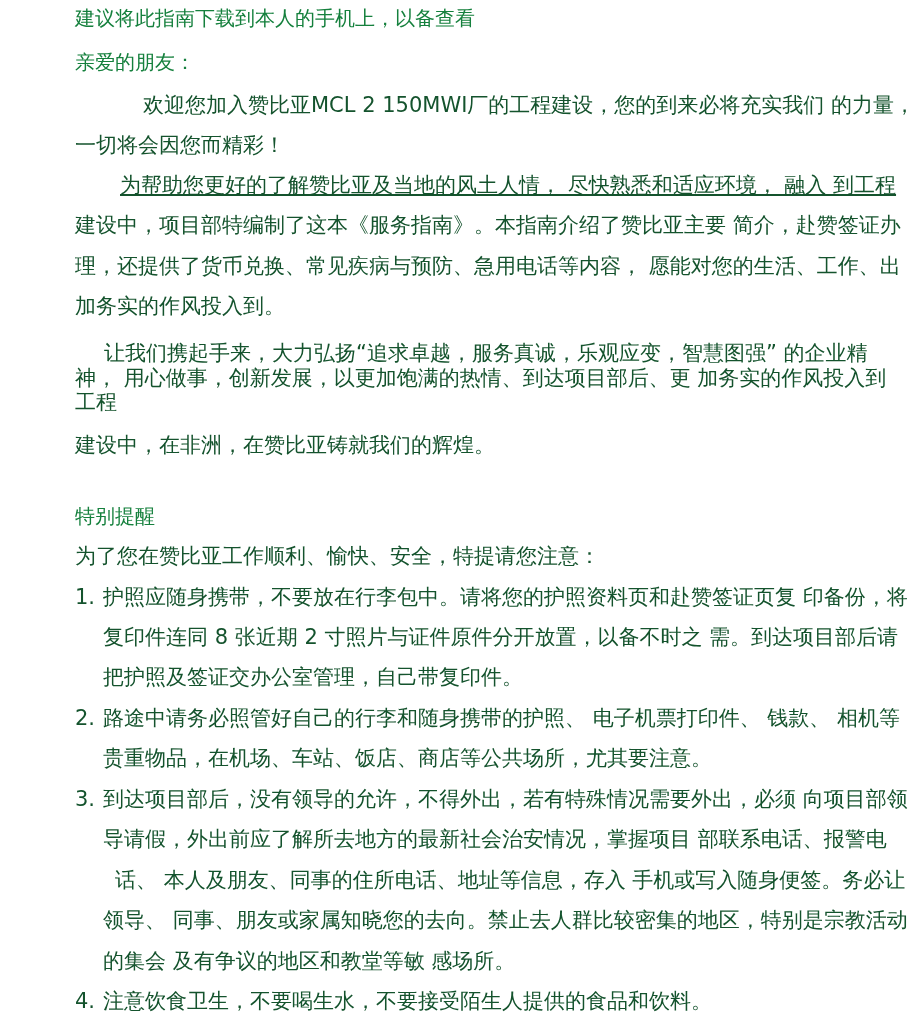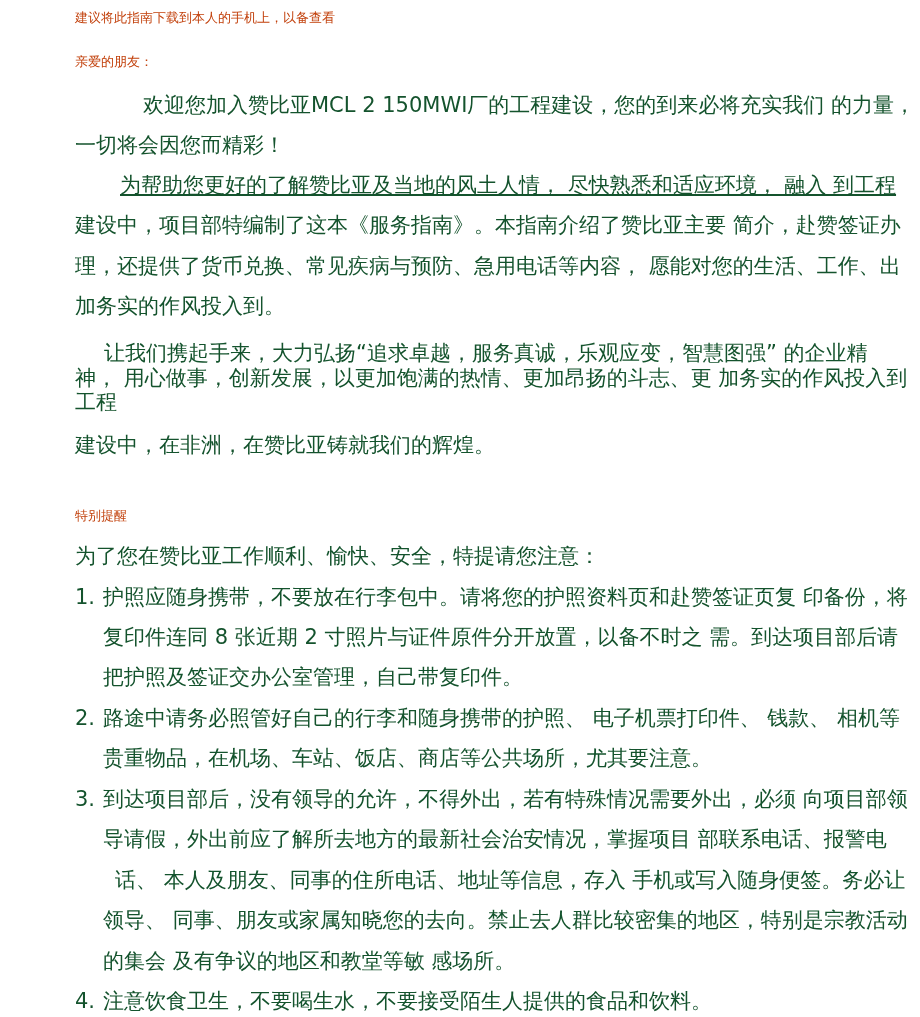--- a/index.html
+++ b/index.html
@@ -1,37 +1,37 @@
 <!DOCTYPE html>
 <html><head>
 <meta charset="utf-8">
 <style>
   html, body { margin:0; padding:0; background:#ffffff; }
   body { width:920px; height:1017px; position:relative; overflow:hidden; color:#111; }
   .line { position:absolute; white-space:nowrap; font-size:18px; line-height:22px; }
-  .serif { font-family:"DejaVu Serif","Liberation Serif",serif; color:#c2410c; font-size:13px; }
+  .serif { font-family:"DejaVu Serif","Liberation Serif",serif; color:#15803d; font-size:20px; }
   .sans { font-family:"DejaVu Sans","Liberation Sans",sans-serif; color:#14532d; font-size:21px; }
 </style>
 </head>
 <body>
 
 <div>
   <div class="line serif" style="left:75px;top:7px;">建议将此指南下载到本人的手机上，以备查看</div>
   <div class="line serif" style="left:75px;top:51px;">亲爱的朋友：</div>
 
   <div class="line sans" style="left:143px;top:94px;">欢迎您加入赞比亚MCL 2 150MWI厂的工程建设，您的到来必将充实我们  的力量，</div>
   <div class="line sans" style="left:75px;top:134px;">一切将会因您而精彩！</div>
 
   <div class="line sans" style="left:120px;top:174px;text-decoration:underline;">为帮助您更好的了解赞比亚及当地的风土人情，  尽快熟悉和适应环境，  融入  到工程</div>
   <div class="line sans" style="left:75px;top:214px;">建设中，项目部特编制了这本《服务指南》。本指南介绍了赞比亚主要  简介，赴赞签证办</div>
   <div class="line sans" style="left:75px;top:255px;">理，还提供了货币兑换、常见疾病与预防、急用电话等内容，  愿能对您的生活、工作、出</div>
   <div class="line sans" style="left:75px;top:295px;">加务实的作风投入到。</div>
 
   <div class="line sans" style="left:104px;top:342px;">让我们携起手来，大力弘扬“追求卓越，服务真诚，乐观应变，智慧图强”  的企业精</div>
-  <div class="line sans" style="left:75px;top:367px;">神，  用心做事，创新发展，以更加饱满的热情、更加昂扬的斗志、更  加务实的作风投入到</div>
+  <div class="line sans" style="left:75px;top:367px;">神，  用心做事，创新发展，以更加饱满的热情、到达项目部后、更  加务实的作风投入到</div>
   <div class="line sans" style="left:75px;top:391px;">工程</div>
   <div class="line sans" style="left:75px;top:434px;">建设中，在非洲，在赞比亚铸就我们的辉煌。</div>
 
   <div class="line serif" style="left:75px;top:505px;">特别提醒</div>
   <div class="line sans" style="left:75px;top:545px;">为了您在赞比亚工作顺利、愉快、安全，特提请您注意：</div>
 
   <div>
     <div class="line sans" style="left:75px;top:586px;">1.</div>
     <div class="line sans" style="left:103px;top:586px;">护照应随身携带，不要放在行李包中。请将您的护照资料页和赴赞签证页复  印备份，将</div>
     <div class="line sans" style="left:103px;top:626px;">复印件连同  8 张近期  2 寸照片与证件原件分开放置，以备不时之  需。到达项目部后请</div>

